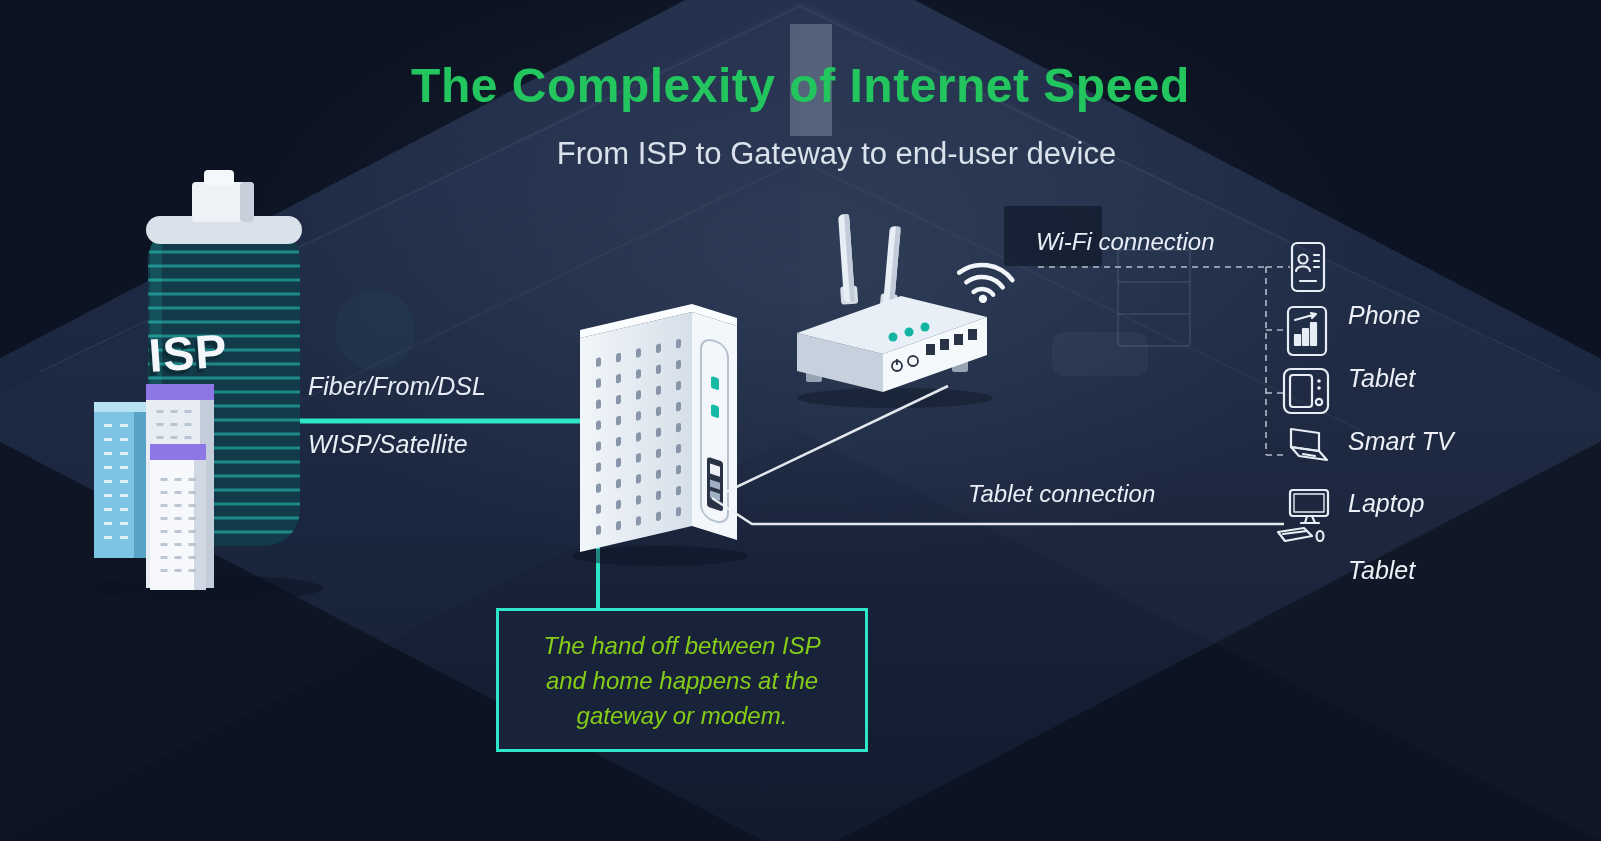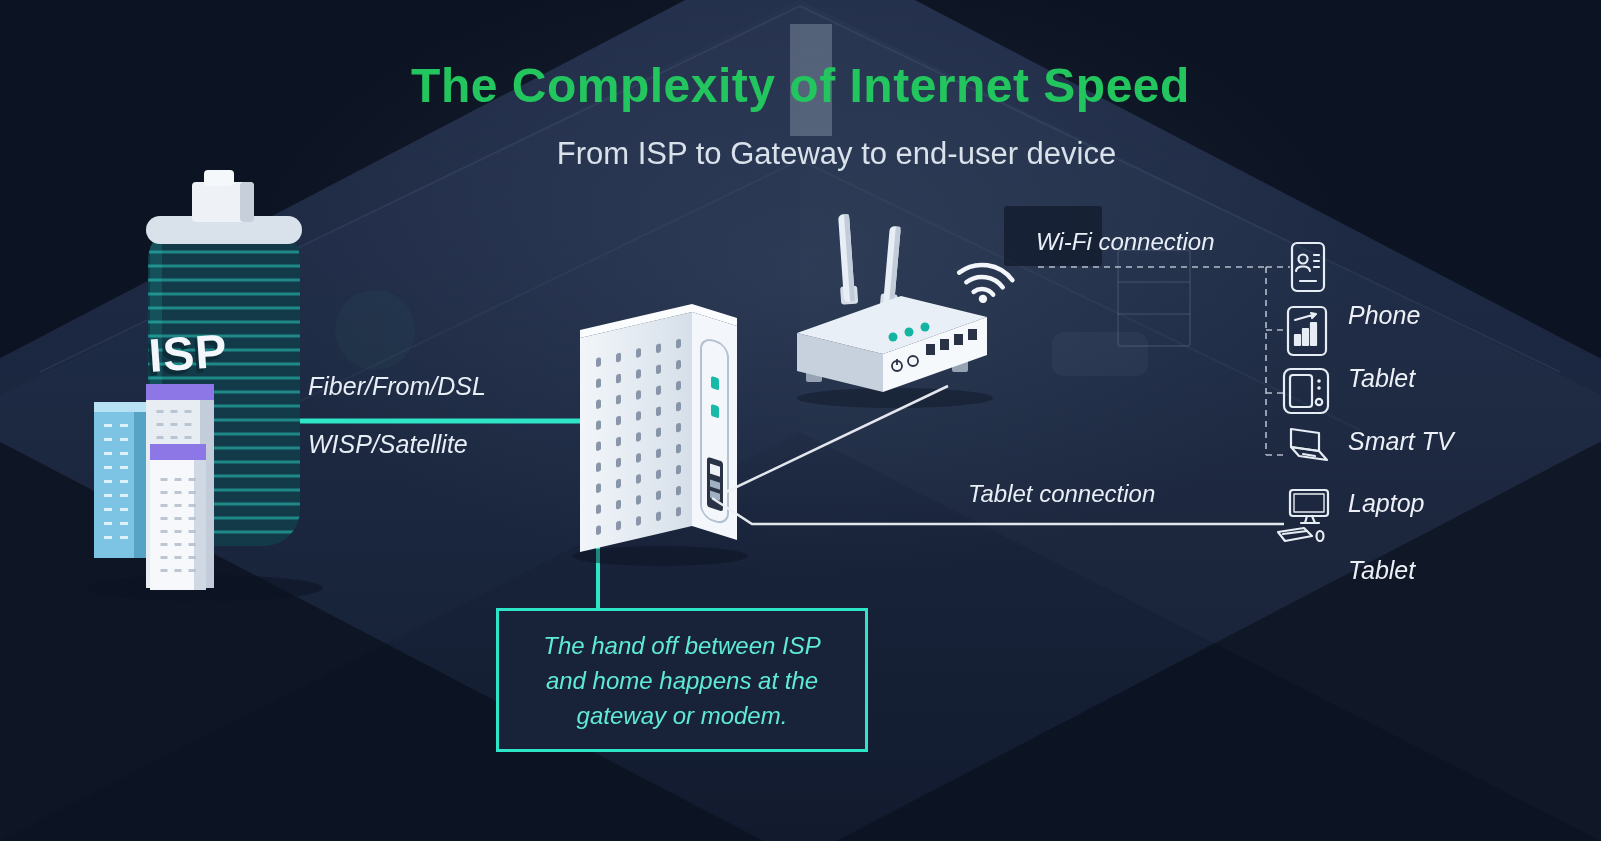--- a/index.html
+++ b/index.html
@@ -28,21 +28,21 @@
   .dev-label{
     position:absolute;left:1348px;font-style:italic;font-size:25px;
     color:#edf1f7;line-height:32px;white-space:nowrap;margin-top:48px;
   }
   .dev-phone{top:251px;} .dev-tablet{top:314px;} .dev-tv{top:377px;}
   .dev-laptop{top:439px;} .dev-desktop{top:506px;}
   .callout{
     position:absolute;left:496px;top:608px;width:372px;height:144px;
     box-sizing:border-box;border:3px solid #2fe5c8;background:#18233a;
     display:flex;flex-direction:column;justify-content:center;align-items:center;
-    font-style:italic;font-size:24px;line-height:35px;color:#5eead4;text-align:center;
+    font-style:italic;font-size:24px;line-height:35px;color:#84cc16;text-align:center;
   }
 </style>
 </head>
 <body>
 
 <div class="stage">
 
 <svg class="art" width="1601" height="841" viewBox="0 0 1601 841">
   <defs>
     <linearGradient id="roomGrad" x1="0" y1="0" x2="0" y2="1">

